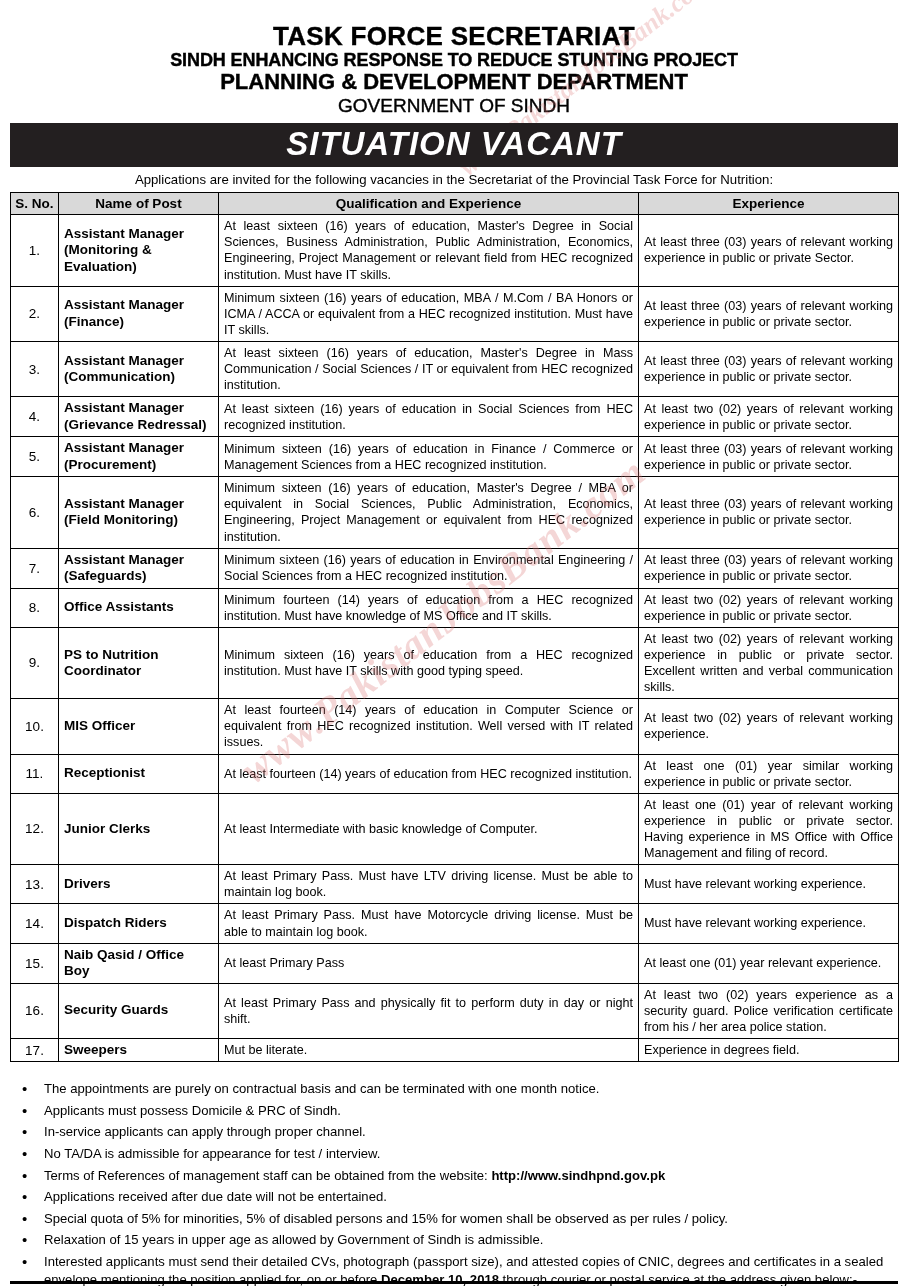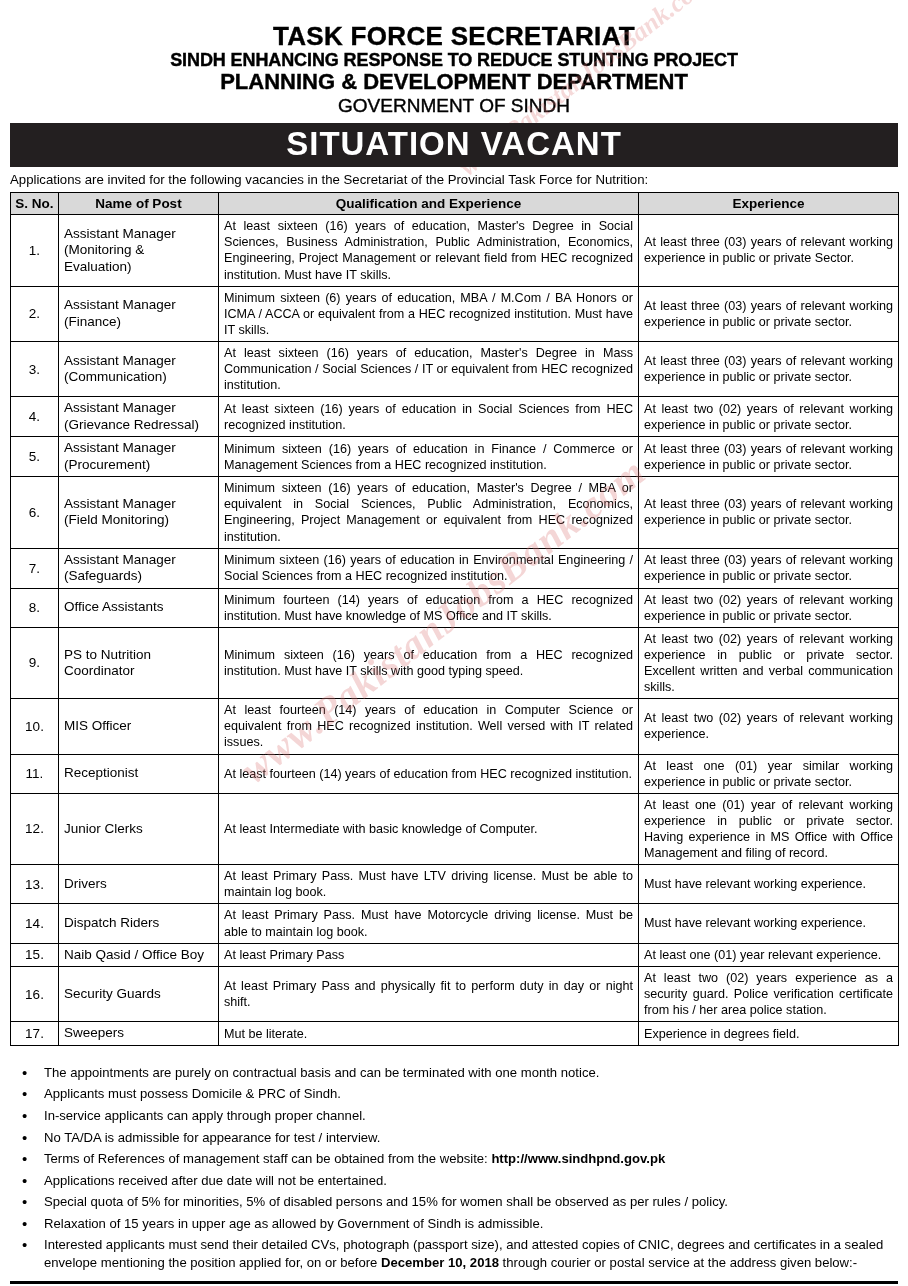--- a/index.html
+++ b/index.html
@@ -98,26 +98,28 @@
     font-weight: 700;
     letter-spacing: 1px;
     padding: 4px 0 6px 0;
     line-height: 1.0;
     height: 44px;
     display: flex;
     align-items: center;
     justify-content: center;
     position: relative;
     z-index: 6;
+    font-style: italic;
   }
 
   .intro {
     margin: 5px 10px 4px 10px;
     font-size: 13.2px;
     line-height: 1.25;
+    text-align: center;
   }
 
   
   table.jobs {
     margin: 0 10px;
     width: 888px;
     border-collapse: collapse;
     table-layout: fixed;
     position: relative;
     z-index: 4;
@@ -140,21 +142,21 @@
   col.c3 { width: 420px; }
   col.c4 { width: 260px; }
 
   td.sno {
     text-align: center;
     font-size: 13.5px;
     font-weight: 400;
   }
   td.post {
     font-size: 13.5px;
-    font-weight: 400;
+    font-weight: 700;
     line-height: 1.22;
     padding-left: 7px;
   }
   td.qual, td.exp {
     font-size: 12.6px;
     line-height: 1.28;
     text-align: justify;
     text-justify: inter-word;
     padding-left: 6px;
     padding-right: 6px;
@@ -227,21 +229,21 @@
     <tbody id="jobs-body">
         <tr>
           <td class="sno">1.</td>
           <td class="post">Assistant Manager (Monitoring &amp; Evaluation)</td>
           <td class="qual">At least sixteen (16) years of education, Master's Degree in Social Sciences, Business Administration, Public Administration, Economics, Engineering, Project Management or relevant field from HEC recognized institution. Must have IT skills.</td>
           <td class="exp">At least three (03) years of relevant working experience in public or private Sector.</td>
         </tr>
         <tr>
           <td class="sno">2.</td>
           <td class="post">Assistant Manager (Finance)</td>
-          <td class="qual">Minimum sixteen (6) years of education, MBA / M.Com / BA Honors or ICMA / ACCA or equivalent from a HEC recognized institution. Must have IT skills.</td>
+          <td class="qual">Minimum sixteen (16) years of education, MBA / M.Com / BA Honors or ICMA / ACCA or equivalent from a HEC recognized institution. Must have IT skills.</td>
           <td class="exp">At least three (03) years of relevant working experience in public or private sector.</td>
         </tr>
         <tr>
           <td class="sno">3.</td>
           <td class="post">Assistant Manager (Communication)</td>
           <td class="qual">At least sixteen (16) years of education, Master's Degree in Mass Communication / Social Sciences /  IT or equivalent from HEC recognized institution.</td>
           <td class="exp">At least three (03) years of relevant working experience in public or private sector.</td>
         </tr>
         <tr>
           <td class="sno">4.</td>

